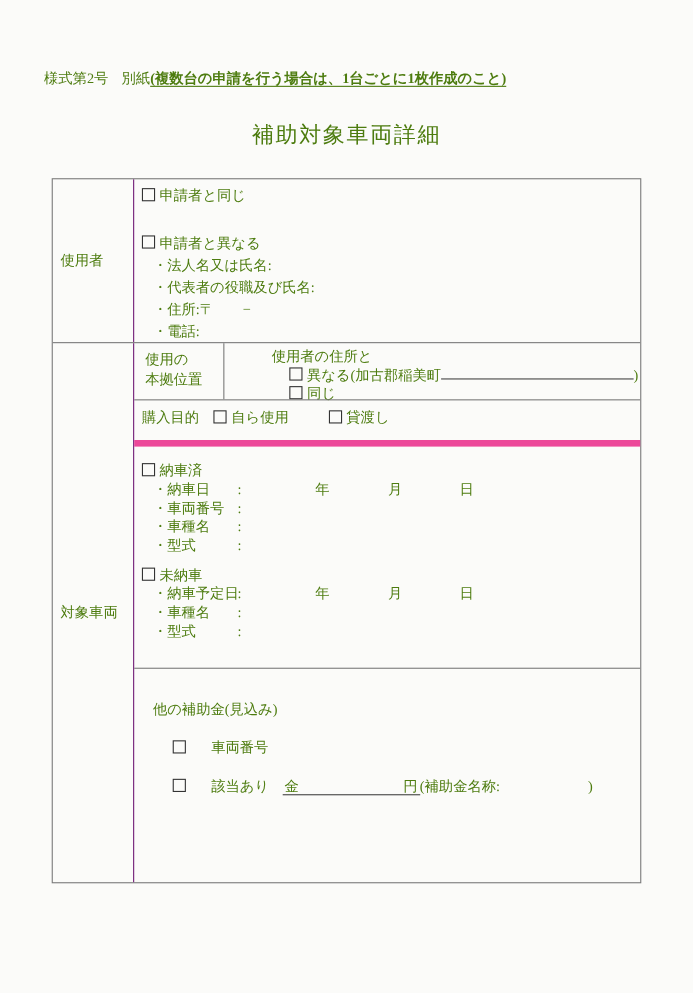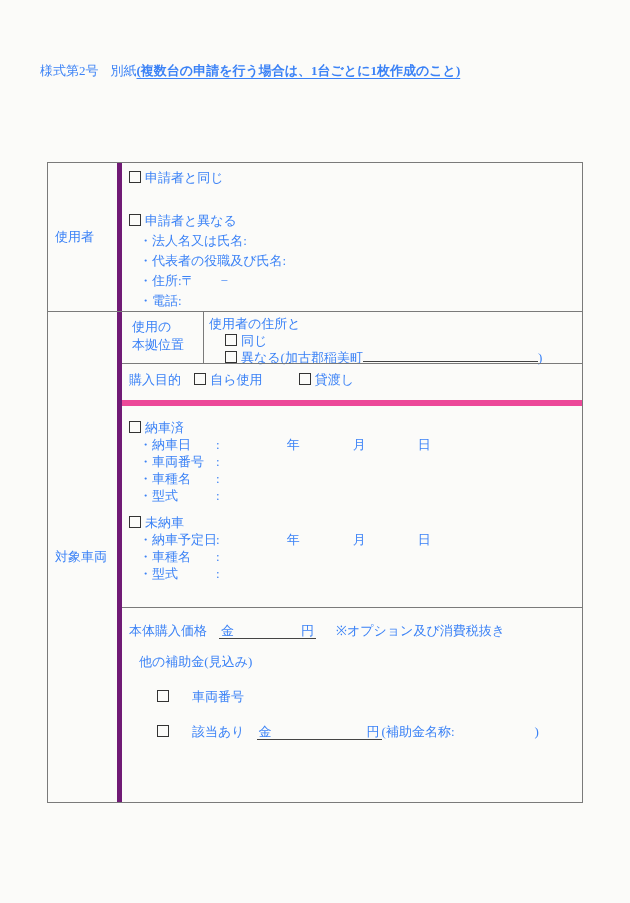--- a/index.html
+++ b/index.html
@@ -1,56 +1,56 @@
 <!DOCTYPE html>
 <html><head>
 <meta charset="utf-8">
 <style>
   html,body{margin:0;padding:0;}
   .sheet{
     position:relative;
     width:630px;height:903px;
     background:#fbfbf9;
     font-family:"Liberation Serif","DejaVu Serif",serif;
-    color:#3b82f6;
+    color:#4d7c0f;
     font-size:13px;
     overflow:hidden;
   }
   
   .hdr{position:absolute;left:40px;top:62px;white-space:nowrap;font-size:13px;}
   .hdr .plain{margin-left:12px;}
   .hdr .emph{font-weight:bold;text-decoration:underline;text-underline-offset:3px;}
   
   .title{position:absolute;left:0;top:109px;width:630px;text-align:center;
          font-size:20px;letter-spacing:1.5px;}
   
   .tbl{position:absolute;left:47px;top:162px;width:534px;height:639px;
        border:1px solid #7a7a7a;display:flex;flex-direction:column;}
   .trow{display:flex;}
   .row1{height:148px;}
   .row2{flex:1;border-top:1px solid #7a7a7a;}
-  .labelcol{width:74px;border-right:5px solid #701a75;display:flex;
+  .labelcol{width:74px;border-right:1px solid #701a75;display:flex;
             align-items:center;padding-left:7px;box-sizing:border-box;flex:none;}
   .contentcol{flex:1;display:flex;flex-direction:column;min-width:0;}
   
   .ln{line-height:17px;white-space:nowrap;}
   
   .cb{display:inline-block;width:10px;height:10px;border:1px solid #333;
       margin-right:4px;vertical-align:-1px;background:transparent;}
   
   .fill{display:inline-block;border-bottom:1px solid #444;height:3px;}
   .uwrap{border-bottom:1px solid #444;padding:0 2px;}
   .gap{display:inline-block;height:1px;}
   
   .usercell{padding:5px 0 0 7px;}
   .usercell .ln{line-height:20px;}
   .usercell .second{margin-top:23px;}
   .usercell .indent{padding-left:10px;}
   
-  .subA{height:51px;display:flex;}
+  .subA{height:51px;display:flex;gap:38px;}
   .subA .nlabel{width:82px;border-right:1px solid #7a7a7a;box-sizing:border-box;
                 padding:6px 0 0 10px;line-height:18px;flex:none;}
   .subA .ncontent{flex:1;padding:3px 0 0 5px;}
   .subA .indent{padding-left:16px;}
   .subB{height:29px;border-top:1px solid #7a7a7a;padding:7px 0 0 7px;}
   .subC{height:188px;border-top:6px solid #ec4899;padding:13px 0 0 7px;box-sizing:content-box;}
   .subC .indent{padding-left:10px;}
   .dl{display:inline-block;width:77px;}
   .yy{margin-left:67px;} .mm{margin-left:53px;} .dd{margin-left:52px;}
   .gapTop{margin-top:10px;}
@@ -68,20 +68,21 @@
 </style>
 </head>
 <body>
 
 <div class="sheet">
 
   <div class="hdr">
     <span>様式第2号</span><span class="plain">別紙</span><span class="emph">(複数台の申請を行う場合は、1台ごとに1枚作成のこと)</span>
   </div>
 
+  <div class="title">補助対象車両詳細</div>
 
   <div class="tbl">
 
     <div class="trow row1">
       <div class="labelcol">使用者</div>
       <div class="contentcol usercell">
         <div class="ln">
           <span class="cb"></span><span>申請者と同じ</span>
         </div>
         <div class="ln second">
@@ -102,24 +103,24 @@
 
         <div class="subA">
           <div class="nlabel">
             <div>使用の</div>
             <div>本拠位置</div>
           </div>
           <div class="ncontent">
             <div class="ln">使用者の住所と</div>
             <div class="indent">
               <div class="ln">
-                <span class="cb"></span><span>同じ</span>
+                <span class="cb"></span><span>異なる(加古郡稲美町</span><span class="fill w175"></span><span>)</span>
               </div>
               <div class="ln">
-                <span class="cb"></span><span>異なる(加古郡稲美町</span><span class="fill w175"></span><span>)</span>
+                <span class="cb"></span><span>同じ</span>
               </div>
             </div>
           </div>
         </div>
 
         <div class="subB ln">
           <span>購入目的</span>
           <span style="margin-left:10px"><span class="cb"></span><span>自ら使用</span></span>
           <span style="margin-left:33px"><span class="cb"></span><span>貸渡し</span></span>
         </div>
@@ -152,23 +153,20 @@
             <div class="ln">
               <span class="dl">・車種名</span><span>:</span>
             </div>
             <div class="ln">
               <span class="dl">・型式</span><span>:</span>
             </div>
           </div>
         </div>
 
         <div class="subD">
-          <div class="ln">
-            <span>本体購入価格</span><span class="uwrap kinml"><span>金</span><span class="gap w67"></span><span>円</span></span><span class="note">※オプション及び消費税抜き</span>
-          </div>
           <div class="ln l2">他の補助金(見込み)</div>
           <div class="ln l3">
             <span class="cb"></span><span class="cbgap">車両番号</span>
           </div>
           <div class="ln l4">
             <span class="cb"></span><span class="cbgap">該当あり</span><span class="uwrap kinml"><span>金</span><span class="gap w95"></span><span>円</span></span><span>(補助金名称:</span><span class="gap w80"></span><span>)</span>
           </div>
         </div>
 
 

